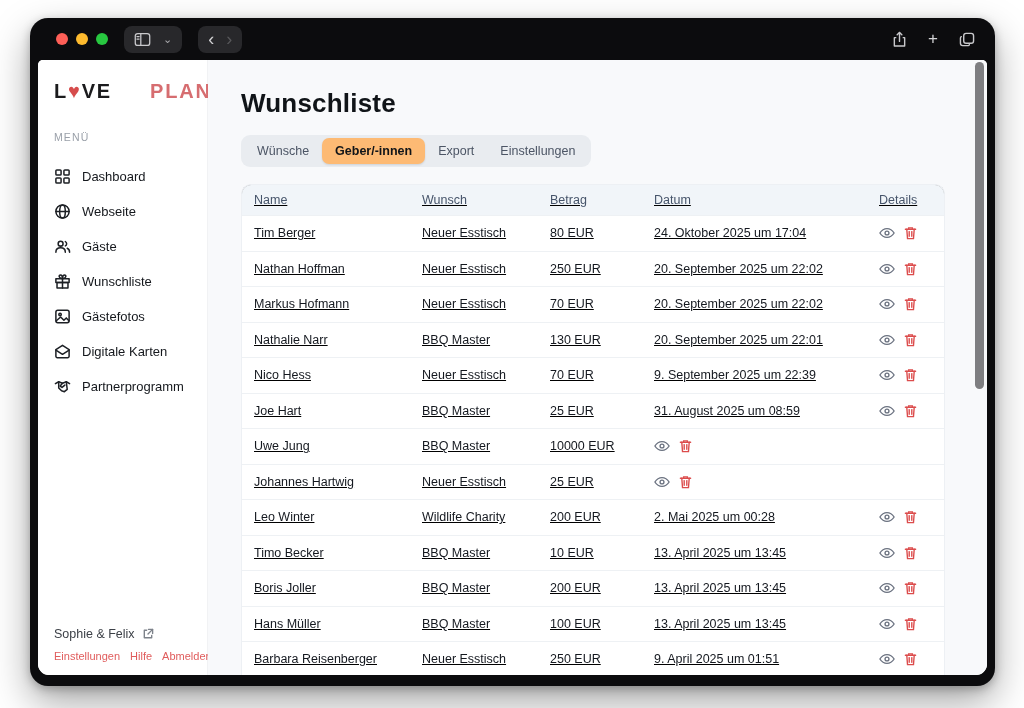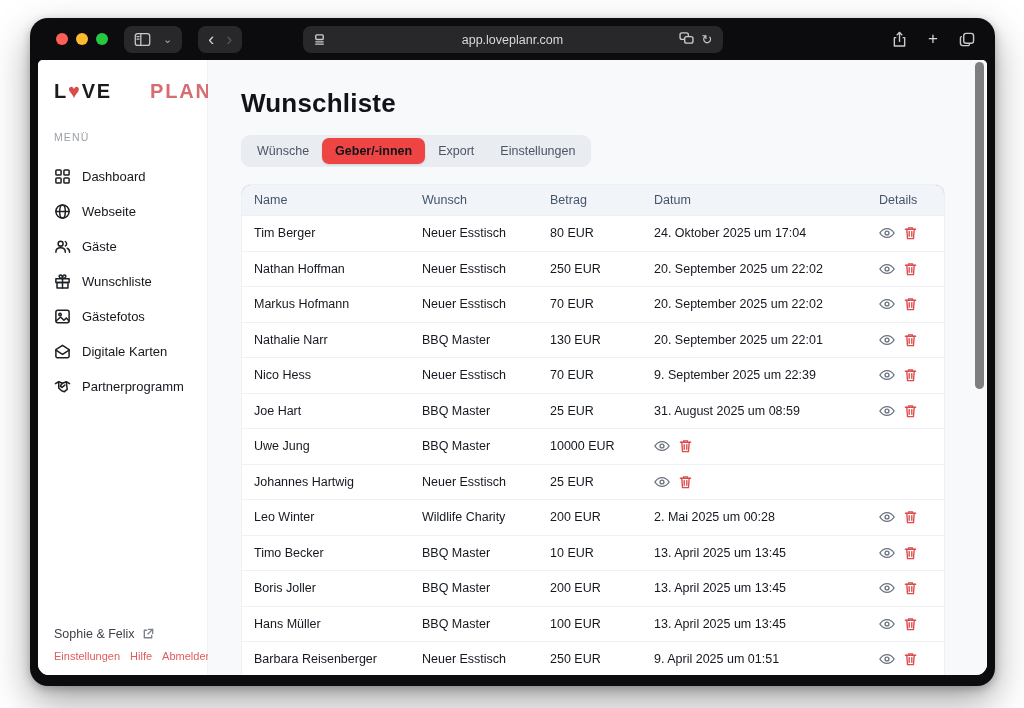--- a/index.html
+++ b/index.html
@@ -51,24 +51,24 @@
   .account svg { stroke:#7d828a; fill:none; stroke-width:1.5; stroke-linecap:round; stroke-linejoin:round; }
   .side-links { margin-top:9px; display:flex; gap:10px; font-size:11px; color:#e05c5c; white-space:nowrap; }
   .side-links span { cursor:pointer; }
 
   
   .main { flex:1; background:#f8f9fb; position:relative; padding:28px 0 0 33px; overflow:hidden; }
   .page-title { font-size:26px; font-weight:700; color:#101418; letter-spacing:.2px; }
   .tabs { margin-top:16px; display:inline-flex; background:#e9ecf0; border-radius:9px; padding:3px; }
   .tab { border:none; background:transparent; padding:6px 13px; font-size:12.5px; color:#4c5565;
          border-radius:7px; cursor:pointer; font-family:inherit; }
-  .tab.active { background:#ef4444; color:#101418; font-weight:700; box-shadow:0 1px 2px rgba(16,24,40,.12); }
+  .tab.active { background:#fdba74; color:#101418; font-weight:700; box-shadow:0 1px 2px rgba(16,24,40,.12); }
 
   .table { margin-top:17px; width:704px; background:#a3a3a3; border-radius:10px 10px 0 0;
-           border:1px solid #edf0f4; border-bottom:none; overflow:hidden; }
+           border:1px solid #edf0f4; border-bottom:none; overflow:hidden;text-decoration:underline; }
   .thead, .trow { display:grid; grid-template-columns:168px 128px 104px 225px 1fr;
                   align-items:center; padding:0 12px; font-size:12.5px; }
   .thead { background:#f1f5f9; height:30px; color:#46546a; }
   .trow { background:#fff; height:35.5px; color:#14181f; border-top:1px solid #eef1f4; }
   .details-cell { display:flex; align-items:center; gap:9px; }
   .icon-btn { background:none; border:none; padding:0; cursor:pointer; display:flex; align-items:center; }
   .eye svg { stroke:#6b7280; fill:none; stroke-width:1.5; }
   .trash svg { stroke:#dc4c4c; fill:none; stroke-width:1.5; stroke-linecap:round; }
 
   .scrollbar { position:absolute; right:3px; top:2px; width:9px; height:327px;
@@ -96,39 +96,20 @@
           </svg>
       </button>
       <button class="tb-btn chev">⌄</button>
     </div>
 
     <div class="tb-group">
       <button class="tb-btn" style="font-size:18px;">‹</button>
       <button class="tb-btn disabled" style="font-size:18px;">›</button>
     </div>
 
-    <div class="urlbar">
-      <span class="left-ico">
-        <svg class="g" width="13" height="13" viewBox="0 0 14 14">
-            <rect x="3" y="2" width="8" height="5" rx="1"></rect>
-            <line x1="3" y1="9.5" x2="11" y2="9.5"></line>
-            <line x1="3" y1="12" x2="11" y2="12"></line>
-          </svg>
-      </span>
-      <span>app.loveplanr.com</span>
-      <span class="right-icos">
-        <span>
-          <svg class="g" width="15" height="12" viewBox="0 0 16 13">
-              <rect x="1" y="1" width="9" height="7" rx="2"></rect>
-              <rect x="6" y="5" width="9" height="7" rx="2" style="fill:#28282b"></rect>
-            </svg>
-        </span>
-        <span style="font-size:13px;color:#c9c9cc;">↻</span>
-      </span>
-    </div>
 
     <div class="title-right">
       <button class="tb-btn">
         <svg class="g" width="15" height="17" viewBox="0 0 16 18">
             <path d="M4 7 H2.5 V16 H13.5 V7 H12"></path>
             <line x1="8" y1="1.5" x2="8" y2="11"></line>
             <path d="M5.5 4 L8 1.5 L10.5 4"></path>
           </svg>
       </button>
       <button class="tb-btn" style="font-size:17px;">+</button>

